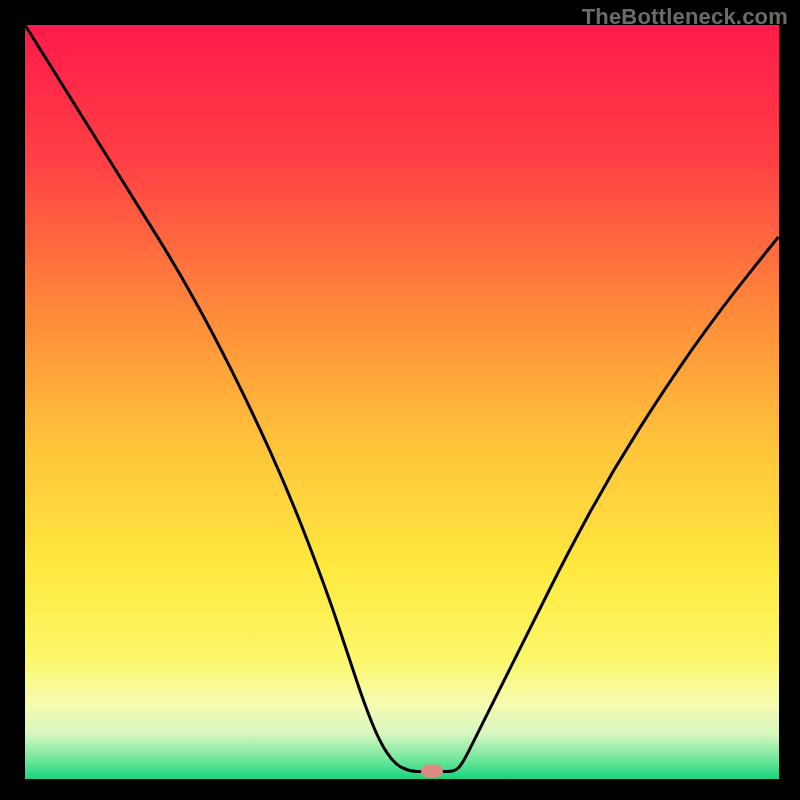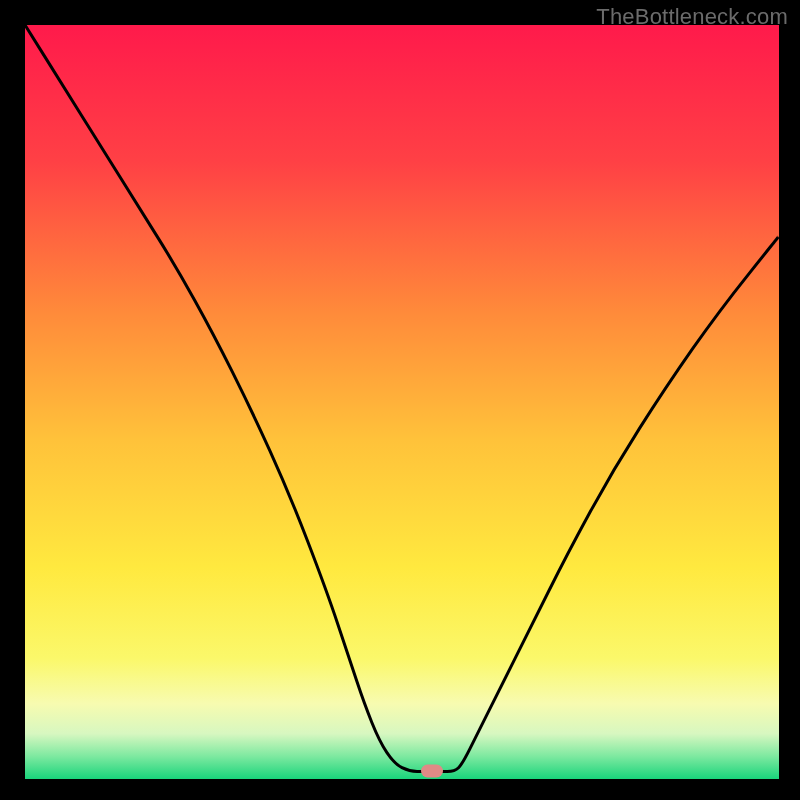--- a/index.html
+++ b/index.html
@@ -16,21 +16,21 @@
     width: 800px;
     height: 800px;
     background: #000;
   }
   .watermark {
     position: absolute;
     top: 4px;
     right: 12px;
     color: #6b6b6b;
     font-size: 22px;
-    font-weight: 400;
+    font-weight: 700;
     letter-spacing: 0.2px;
     z-index: 10;
   }
   .plot {
     position: absolute;
     left: 25px;
     top: 25px;
     width: 754px;
     height: 754px;
     overflow: hidden;

